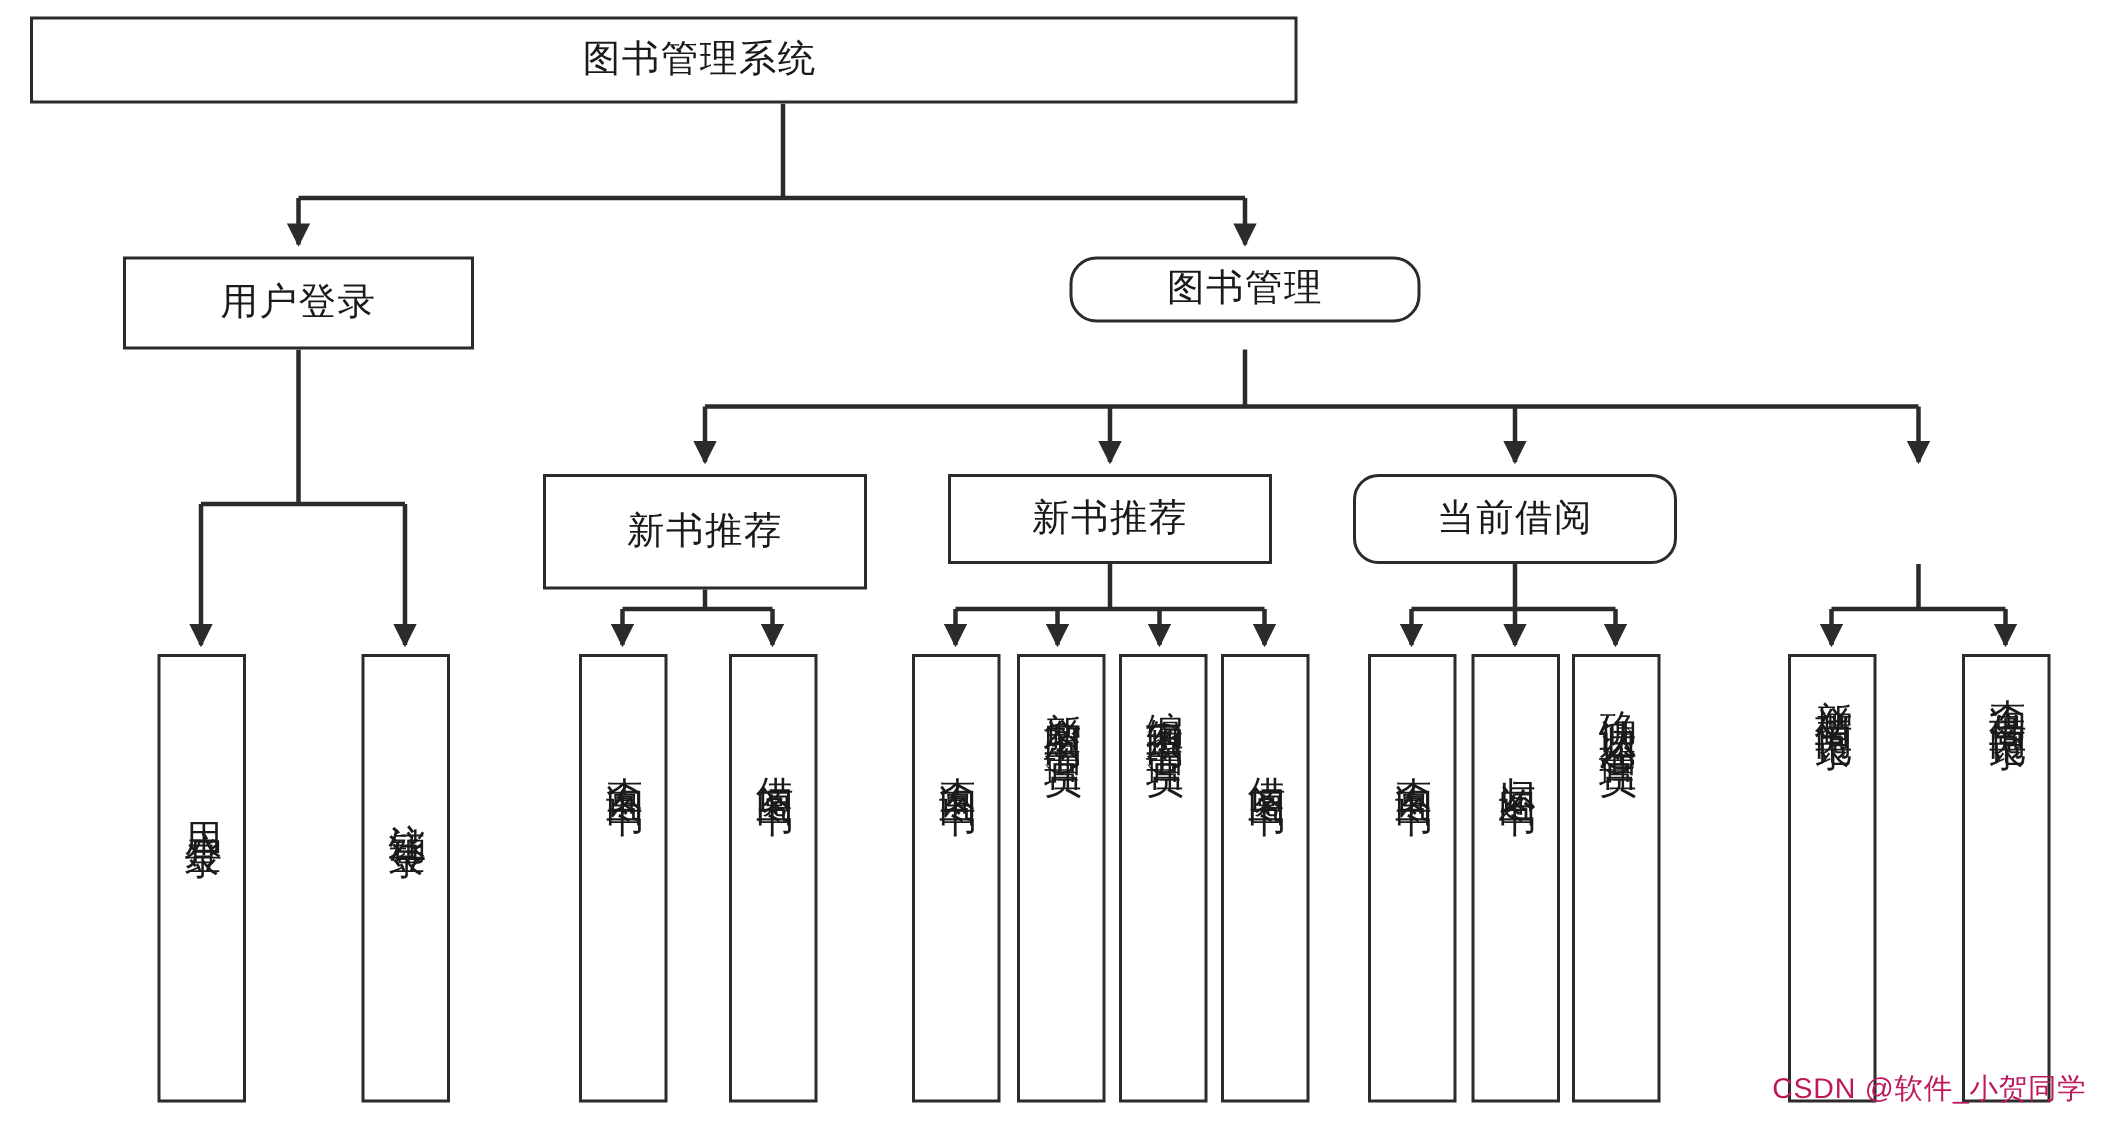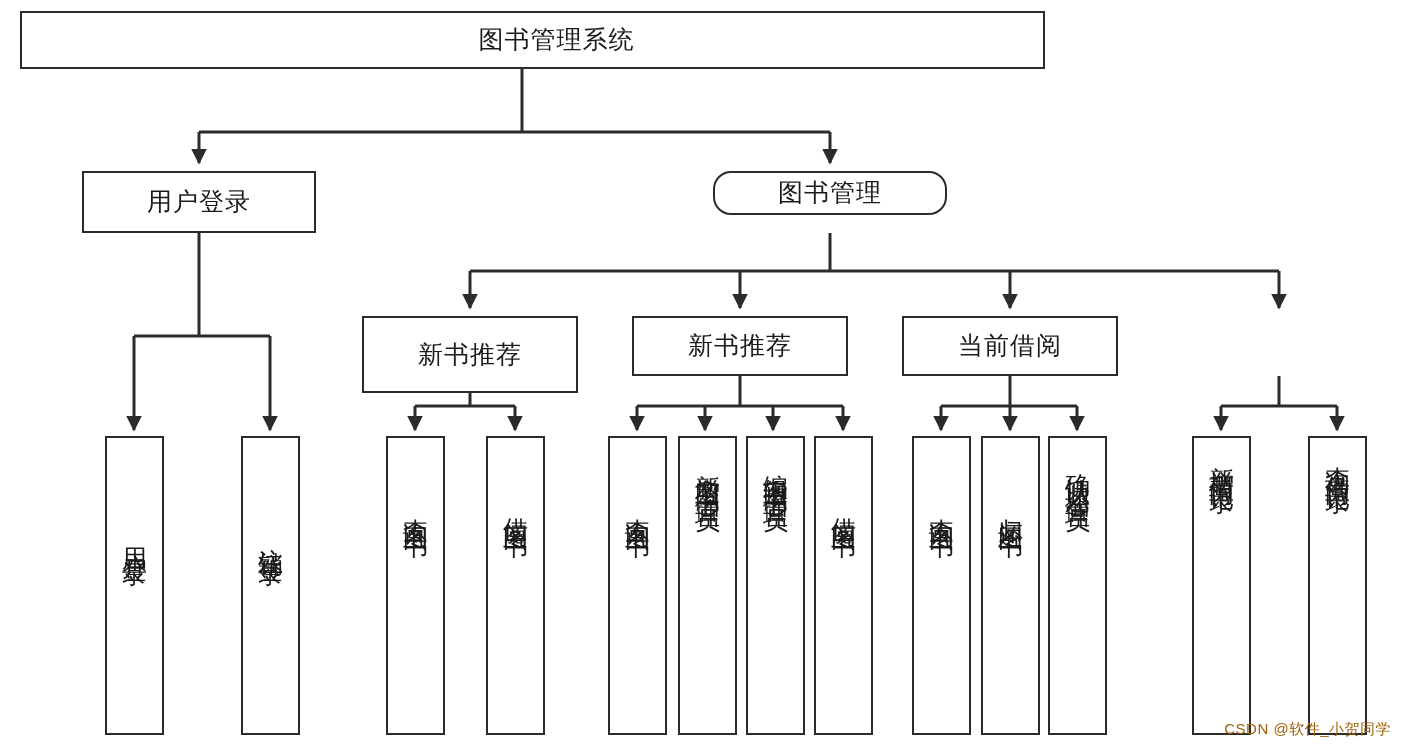--- a/index.html
+++ b/index.html
@@ -66,22 +66,22 @@
   .node.vertical.midlow .label {
     padding-top: 60px;
   }
   .node.vertical.high .label {
     padding-top: 16px;
   }
   #watermark {
     position: absolute;
     right: 14px;
     bottom: 8px;
-    font-size: 15px;
-    color: #a16207;
+    font-size: 19px;
+    color: #be185d;
     z-index: 5;
     white-space: nowrap;
     letter-spacing: 0.5px;
   }
 </style>
 </head>
 <body>
 
 <div id="diagram-root">
 
@@ -128,41 +128,41 @@
       <path d="M 1010 406 L 1010 430" marker-end="url(#arrow)"></path>
       <path d="M 1077 406 L 1077 430" marker-end="url(#arrow)"></path>
 
       <path d="M 1279 376 L 1279 406"></path>
       <path d="M 1221 406 L 1337 406"></path>
       <path d="M 1221 406 L 1221 430" marker-end="url(#arrow)"></path>
       <path d="M 1337 406 L 1337 430" marker-end="url(#arrow)"></path>
     </g>
   </svg>
 
-  <div class="node horizontal" style="left:20px; top:11px; width:1025px; height:58px;padding-left:48px;">
+  <div class="node horizontal" style="left:20px; top:11px; width:845px; height:58px;padding-left:48px;">
     <span class="label">图书管理系统</span>
   </div>
 
   <div class="node horizontal" style="left:82px; top:171px; width:234px; height:62px;">
     <span class="label">用户登录</span>
   </div>
 
   <div class="node horizontal" style="left:713px; top:171px; width:234px; height:44px;border-radius:18px;">
     <span class="label">图书管理</span>
   </div>
 
   <div class="node horizontal" style="left:362px; top:316px; width:216px; height:77px;">
     <span class="label">新书推荐</span>
   </div>
 
   <div class="node horizontal" style="left:632px; top:316px; width:216px; height:60px;">
     <span class="label">新书推荐</span>
   </div>
 
-  <div class="node horizontal" style="left:902px; top:316px; width:216px; height:60px;">
+  <div class="node horizontal" style="left:902px; top:316px; width:216px; height:60px;border-radius:17px;">
     <span class="label">当前借阅</span>
   </div>
 
 
   <div class="node vertical mid" style="left:105px; top:436px; width:59px; height:299px;">
     <span class="label">用户登录</span>
   </div>
 
   <div class="node vertical mid" style="left:241px; top:436px; width:59px; height:299px;">
     <span class="label">注销登录</span>

